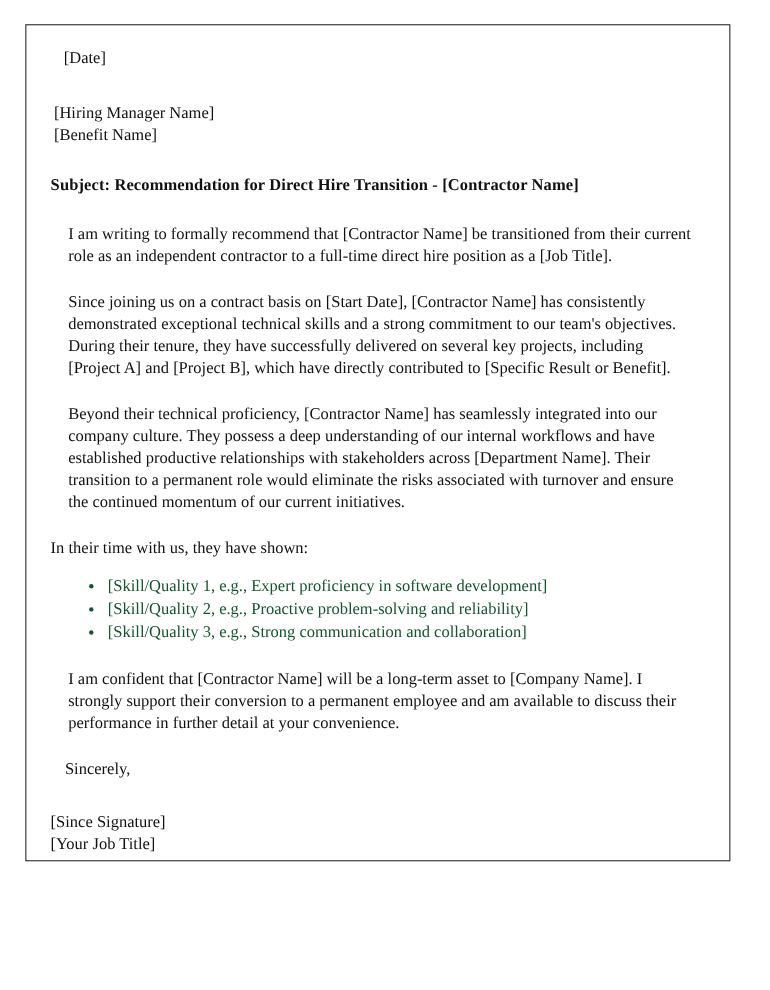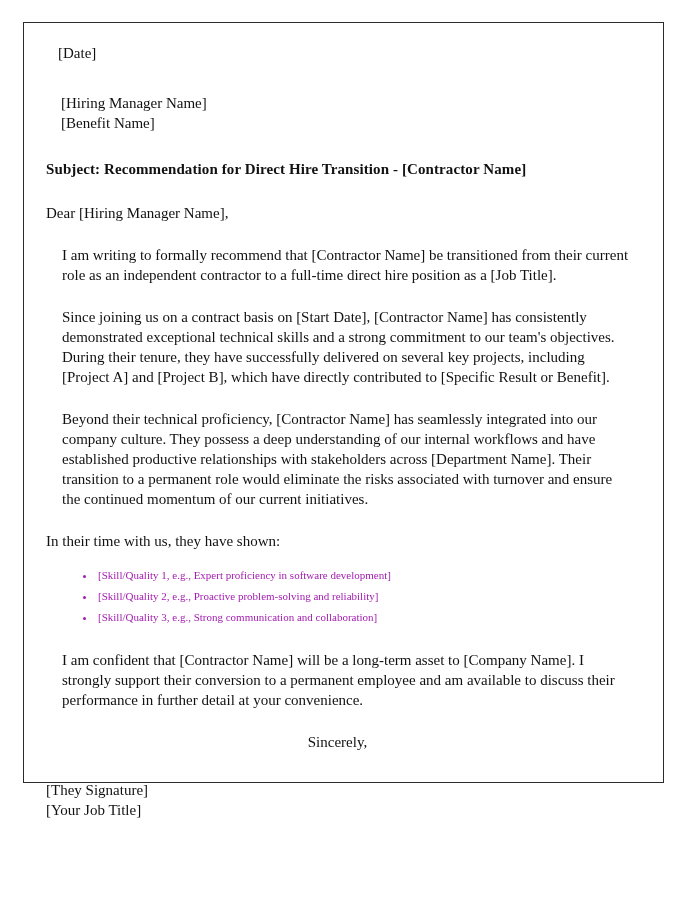--- a/index.html
+++ b/index.html
@@ -39,21 +39,21 @@
     line-height: 20px;
     color: #111111;
     text-align: left;
   }
 
   .date-line {
     margin: 0 0 30px 12px;
   }
 
   .address-block {
-    margin: 0 0 26px 15px;
+    margin: 0 0 26px 3px;
   }
   .address-block .addr-line {
     display: block;
   }
 
   .subject-line {
     font-weight: bold;
     margin: 0 0 24px 0;
     letter-spacing: 0.1px;
   }
@@ -69,29 +69,28 @@
   .lead-in {
     margin: 0 0 14px 0;
   }
 
   ul.skills-list {
     margin: 0 0 22px 0;
     padding: 0 0 0 50px;
     list-style-type: disc;
   }
   ul.skills-list li {
-    font-size: 11px;
+    font-size: 15px;
     line-height: 21px;
-    color: #a21caf;
+    color: #14532d;
     padding-left: 2px;
   }
 
   .closing {
-    margin: 0 0 28px 0;
-    text-align: center;
+    margin: 0 0 28px 13px;
   }
 
   .signature-block {
     margin: 0;
   }
   .signature-block .sig-line {
     display: block;
   }
 </style>
 </head>
@@ -102,39 +101,38 @@
 
     <div class="block date-line">[Date]</div>
 
     <div class="block address-block">
       <span class="addr-line">[Hiring Manager Name]</span>
       <span class="addr-line">[Benefit Name]</span>
     </div>
 
     <div class="block subject-line">Subject: Recommendation for Direct Hire Transition - [Contractor Name]</div>
 
-    <div class="block salutation">Dear [Hiring Manager Name],</div>
 
     <div class="block para">I am writing to formally recommend that [Contractor Name] be transitioned from their current role as an independent contractor to a full-time direct hire position as a [Job Title].</div>
 
     <div class="block para">Since joining us on a contract basis on [Start Date], [Contractor Name] has consistently demonstrated exceptional technical skills and a strong commitment to our team's objectives. During their tenure, they have successfully delivered on several key projects, including [Project A] and [Project B], which have directly contributed to [Specific Result or Benefit].</div>
 
     <div class="block para">Beyond their technical proficiency, [Contractor Name] has seamlessly integrated into our company culture. They possess a deep understanding of our internal workflows and have established productive relationships with stakeholders across [Department Name]. Their transition to a permanent role would eliminate the risks associated with turnover and ensure the continued momentum of our current initiatives.</div>
 
     <div class="block lead-in">In their time with us, they have shown:</div>
 
     <ul class="skills-list">
       <li>[Skill/Quality 1, e.g., Expert proficiency in software development]</li>
       <li>[Skill/Quality 2, e.g., Proactive problem-solving and reliability]</li>
       <li>[Skill/Quality 3, e.g., Strong communication and collaboration]</li>
     </ul>
 
     <div class="block para">I am confident that [Contractor Name] will be a long-term asset to [Company Name]. I strongly support their conversion to a permanent employee and am available to discuss their performance in further detail at your convenience.</div>
 
     <div class="block closing">Sincerely,</div>
 
     <div class="block signature-block">
-      <span class="sig-line">[They Signature]</span>
+      <span class="sig-line">[Since Signature]</span>
       <span class="sig-line">[Your Job Title]</span>
     </div>
 
   </div>
 </div>
 
 </body></html>

